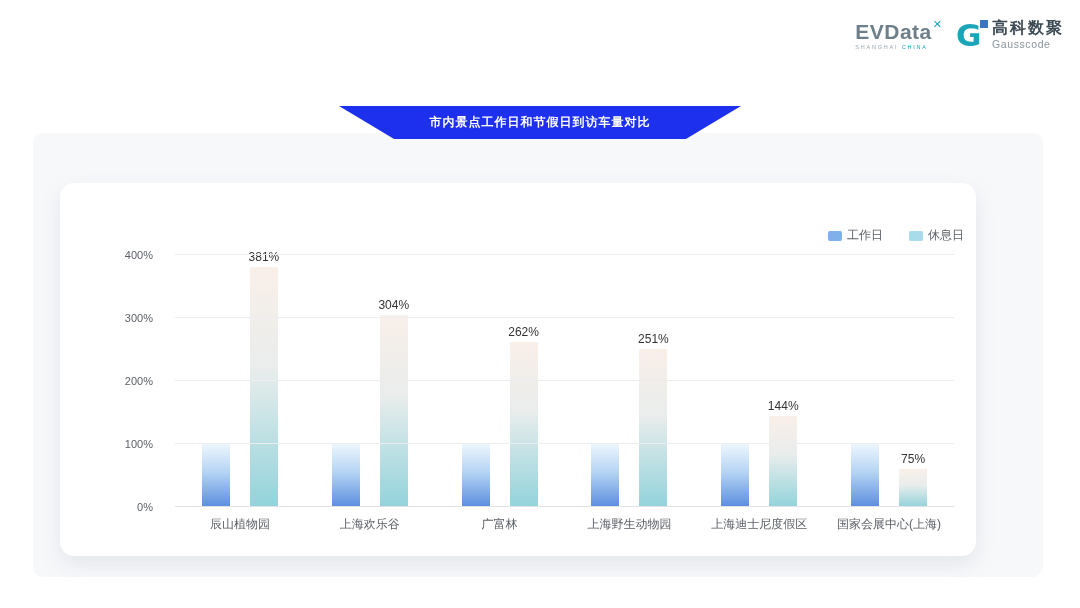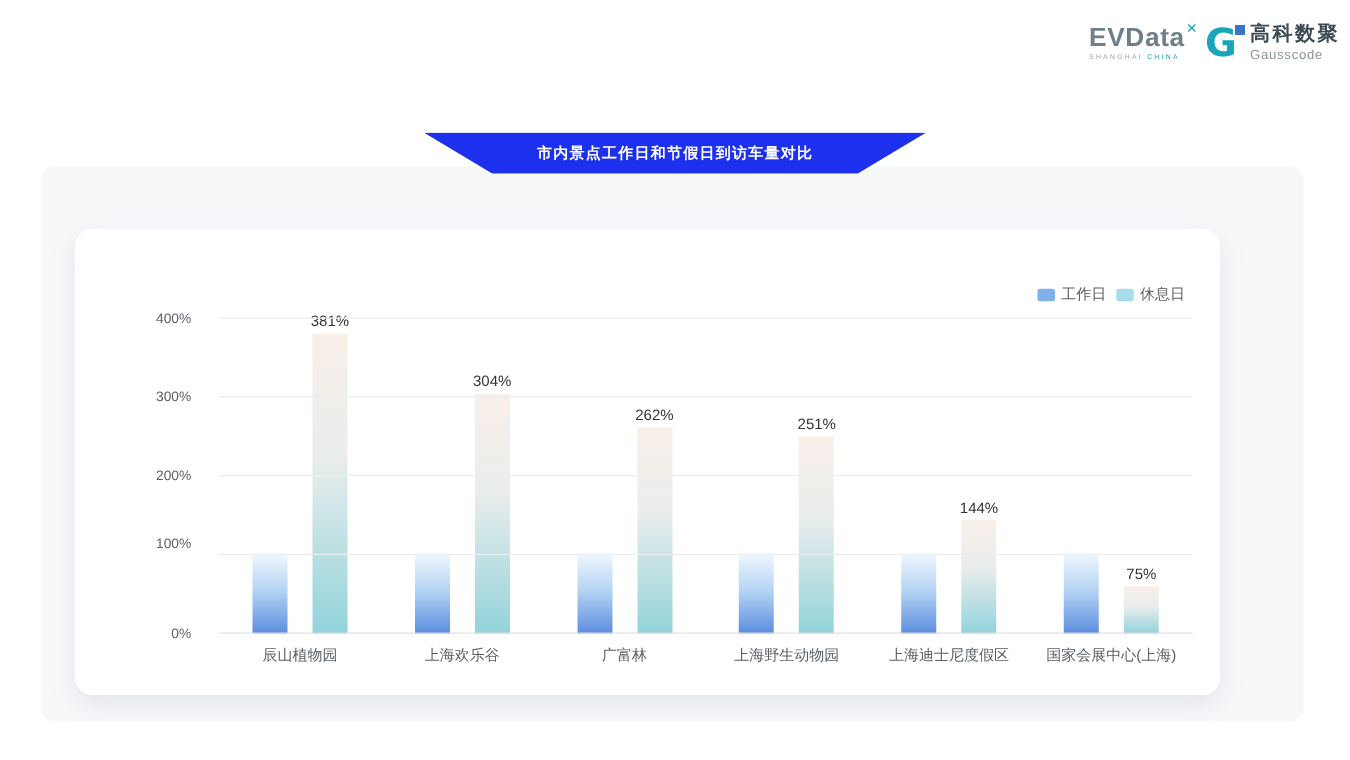--- a/index.html
+++ b/index.html
@@ -1,21 +1,21 @@
 <!DOCTYPE html>
 <html style="--banner_blue: #1c30ee; --panel_bg: #f7f8fa; --card_bg: #ffffff; --workday_top: #edf6fd; --workday_bottom: #5b8ddf; --restday_top: #f9efe9; --restday_mid: #e9edec; --restday_bottom: #92d3db; --legend_workday: #7fb0ea; --legend_restday: #a9dcea; --logo_teal: #1ba5b8; --logo_blue: #3a76c4; --logo_gray: #6e7f8a; --text_dark: #333333; --axis_text: #5a5f66; --gridline: #ebedf0;"><head>
 <meta charset="utf-8">
 <title>市内景点工作日和节假日到访车量对比</title>
 <style>
   * { margin:0; padding:0; box-sizing:border-box; }
   html,body { width:1080px; height:608px; background:#ffffff;
     font-family:"Liberation Sans","DejaVu Sans",sans-serif; overflow:hidden; position:relative; }
 
   
-  .logos { position:absolute; top:20px; right:8px; display:flex; align-items:flex-start; gap:6px; }
+  .logos { position:absolute; top:20px; right:16px; display:flex; align-items:flex-end; gap:14px; }
   .evdata { display:flex; flex-direction:column; line-height:1; }
   .evdata .row { display:flex; align-items:flex-start; }
   .evdata .word { font-size:21px; font-weight:bold; color:var(--logo_gray); letter-spacing:0.5px; }
   .evdata .sup { font-size:11px; font-weight:bold; color:var(--logo_teal); margin-left:1px; margin-top:-2px; }
   .evdata .sub { font-size:5.5px; letter-spacing:1.8px; margin-top:3px; color:#9aa4ab; }
   .evdata .sub b { color:var(--logo_teal); font-weight:normal; }
   .gauss { display:flex; align-items:center; gap:6px; }
   .gauss .gicon { position:relative; width:30px; height:30px; }
   .gauss .gicon .g { font-size:31px; font-weight:900; color:var(--logo_teal); line-height:30px;
     font-family:"DejaVu Sans",sans-serif; }
@@ -32,21 +32,21 @@
     color:#fff; font-size:12px; font-weight:bold; letter-spacing:1px; z-index:2; }
 
   
   .panel { position:absolute; top:133px; left:33px; width:1010px; height:444px;
     background:var(--panel_bg); border-radius:10px; z-index:1; }
   .card { position:absolute; top:50px; left:27px; width:916px; height:373px;
     background:var(--card_bg); border-radius:14px;
     box-shadow:0 8px 20px rgba(140,150,170,0.18); }
 
   
-  .legend { position:absolute; top:44px; right:28px; display:flex; gap:8px;
+  .legend { position:absolute; top:44px; right:12px; display:flex; gap:26px;
     font-size:12px; color:var(--axis_text); align-items:center;padding-left:20px; }
   .legend-item { display:flex; align-items:center; gap:5px; cursor:pointer; }
   .legend-item .swatch { width:14px; height:10px; border-radius:2px; display:inline-block; }
   .legend-item.s0 .swatch { background:var(--legend_workday); }
   .legend-item.s1 .swatch { background:var(--legend_restday); }
 
   
   .chart { position:absolute; left:0; top:72px; width:100%; height:252px; }
   .y-axis { position:absolute; left:0; top:0; width:105px; height:252px; }
   .ytick { position:absolute; right:12px; font-size:11px; color:var(--axis_text); transform:translateY(50%); }
@@ -102,21 +102,21 @@
           <span>工作日</span>
         </div>
         <div class="legend-item s1">
           <span class="swatch"></span>
           <span>休息日</span>
         </div>
       </div>
     <div class="chart">
       <div class="y-axis">
           <div class="ytick" style="bottom: 0px;">0%</div>
-          <div class="ytick" style="bottom: 72px;">100%</div>
+          <div class="ytick" style="bottom: 63px;">100%</div>
           <div class="ytick" style="bottom: 126px;">200%</div>
           <div class="ytick" style="bottom: 189px;">300%</div>
           <div class="ytick" style="bottom: 252px;">400%</div>
         </div>
       <div class="plot">
         <div class="bar-groups">
             <div class="bar-group">
               <div class="bar s0" style="height: 63px;"></div>
               <div class="bar s1" style="height: 240.03px;">
                 <span class="val">381%</span>

